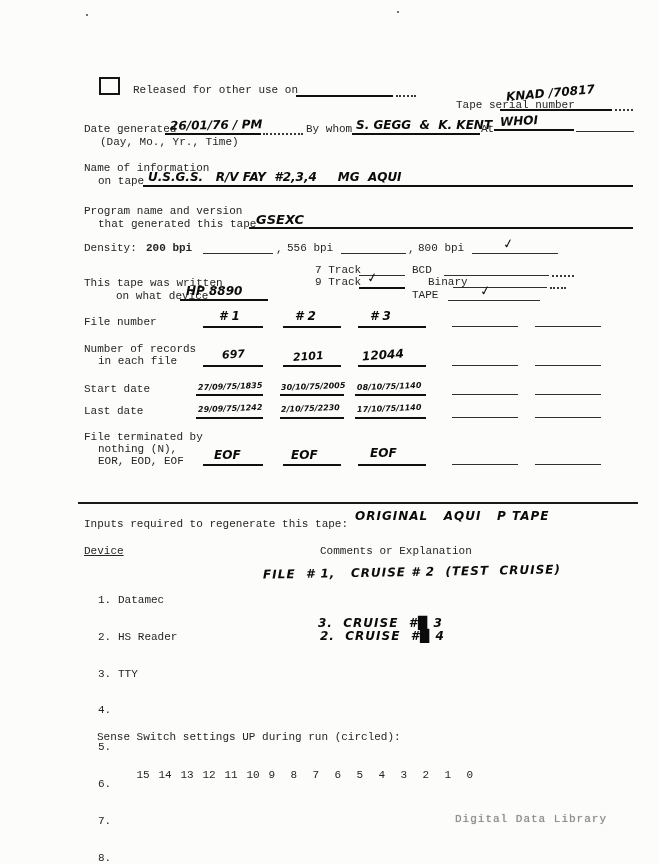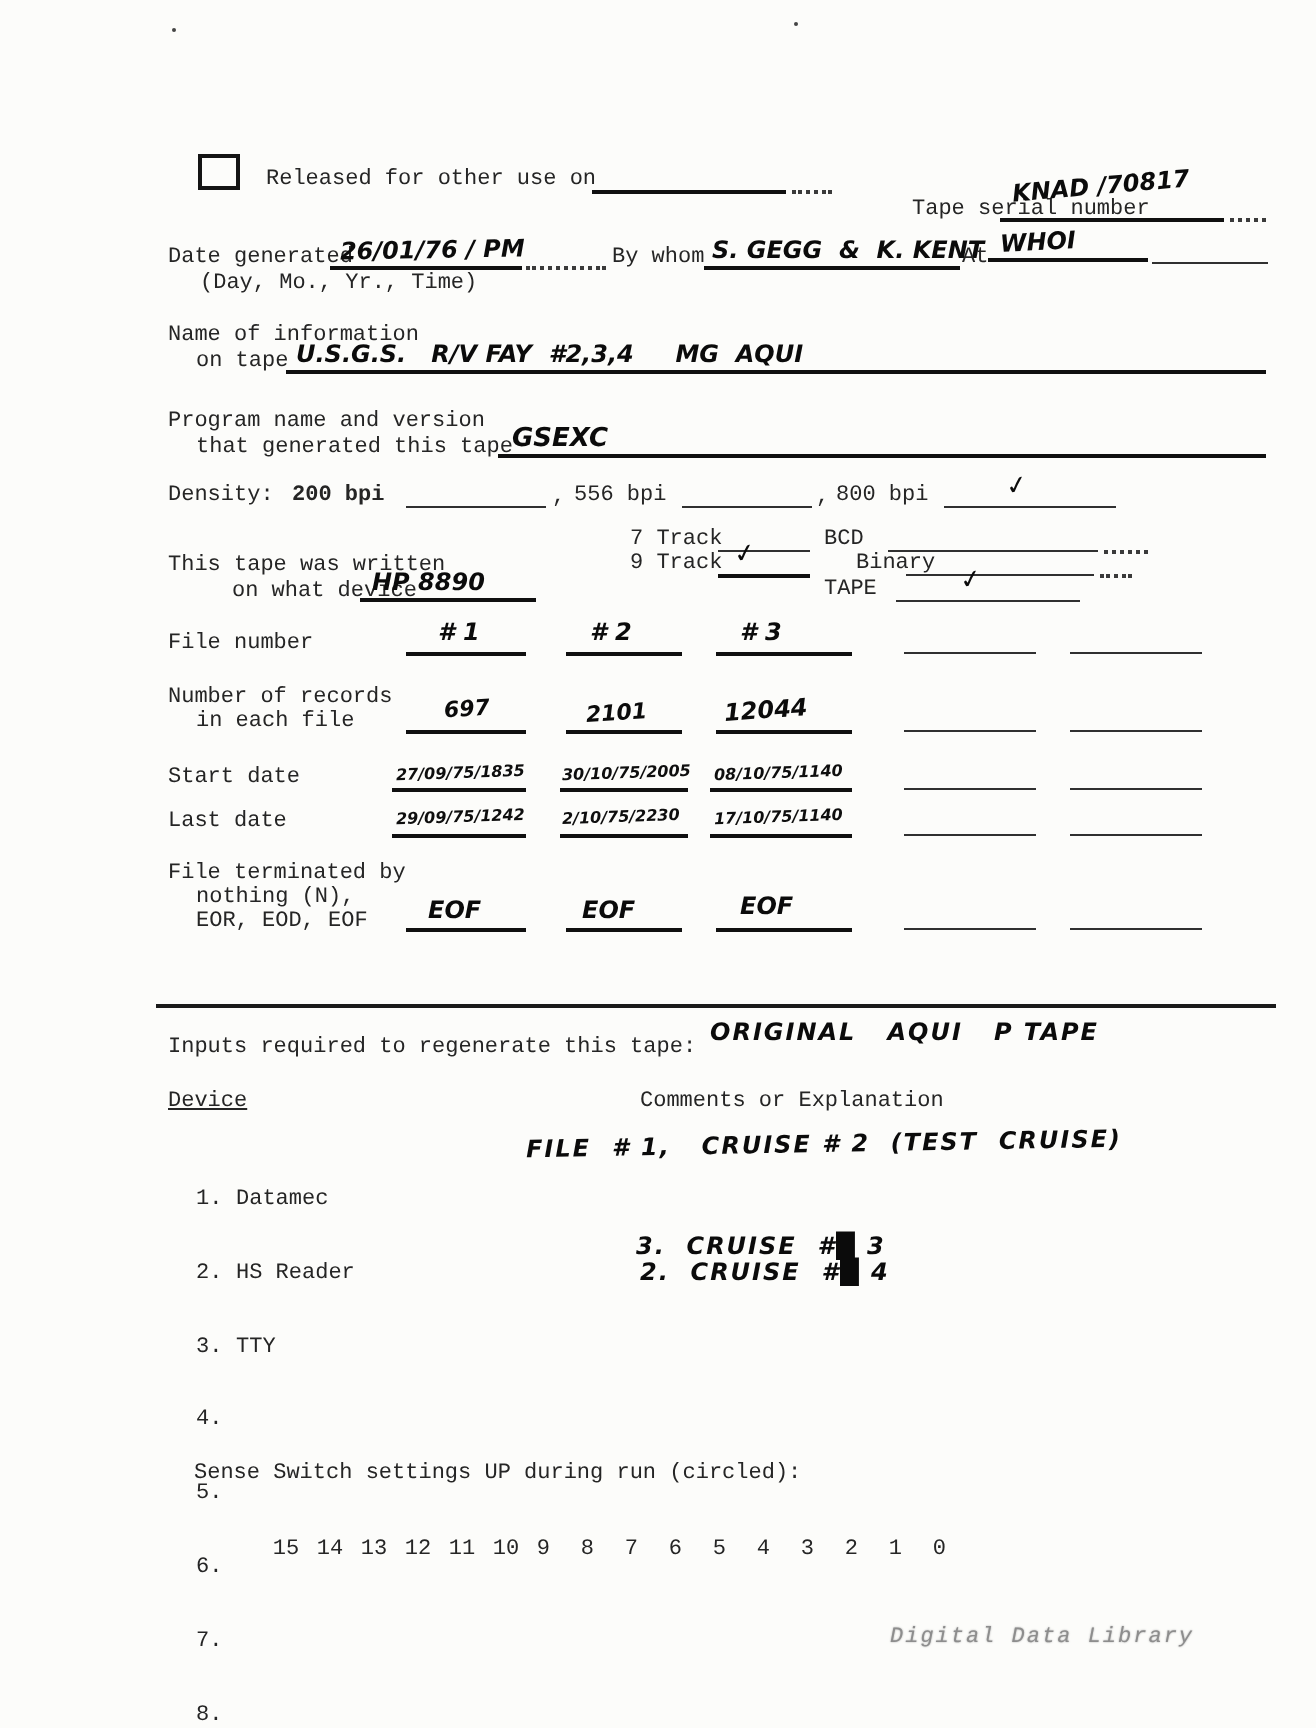--- a/index.html
+++ b/index.html
@@ -176,15 +176,15 @@
 
   <span class="hw" style="left:263px; top:565px; letter-spacing:1px; transform:rotate(-1deg);">FILE  # 1,   CRUISE # 2  (TEST  CRUISE)</span>
   <span class="hw" style="left:320px; top:591px; letter-spacing:1px;margin-top:38px;">2.  CRUISE  #█ 4</span>
   <span class="hw" style="left:318px; top:616px; letter-spacing:1px;">3.  CRUISE  #█ 3</span>
 
   <span class="t" style="left:97px; top:731px;">Sense Switch settings UP during run (circled):</span>
   <div class="t" style="left:110px; top:757px;">
     <span class="sw">15</span><span class="sw">14</span><span class="sw">13</span><span class="sw">12</span><span class="sw">11</span><span class="sw">10</span><span class="sw">9</span><span class="sw">8</span><span class="sw">7</span><span class="sw">6</span><span class="sw">5</span><span class="sw">4</span><span class="sw">3</span><span class="sw">2</span><span class="sw">1</span><span class="sw">0</span>
   </div>
 
-  <span class="stamp" style="left:445px; top:813px;font-style:italic;">Digital Data Library</span>
+  <span class="stamp" style="left:455px; top:813px;">Digital Data Library</span>
 
 </div>
 
 </body></html>

